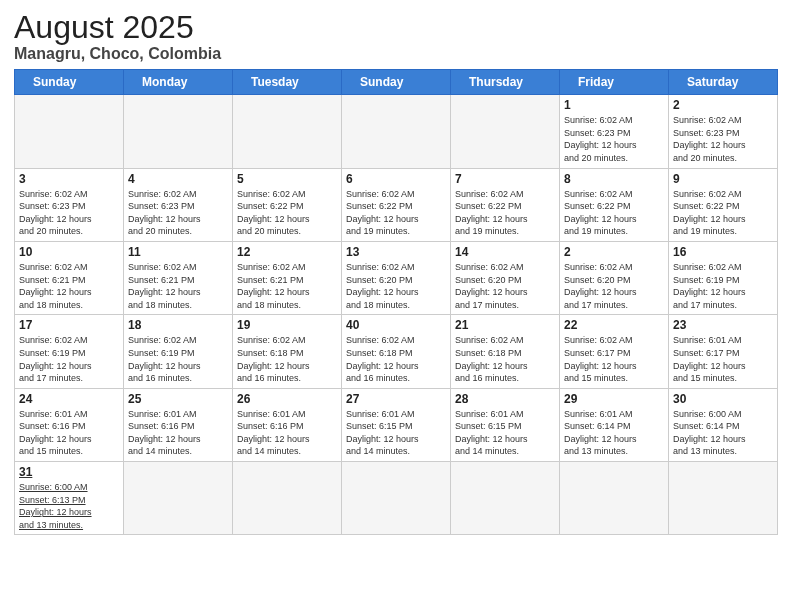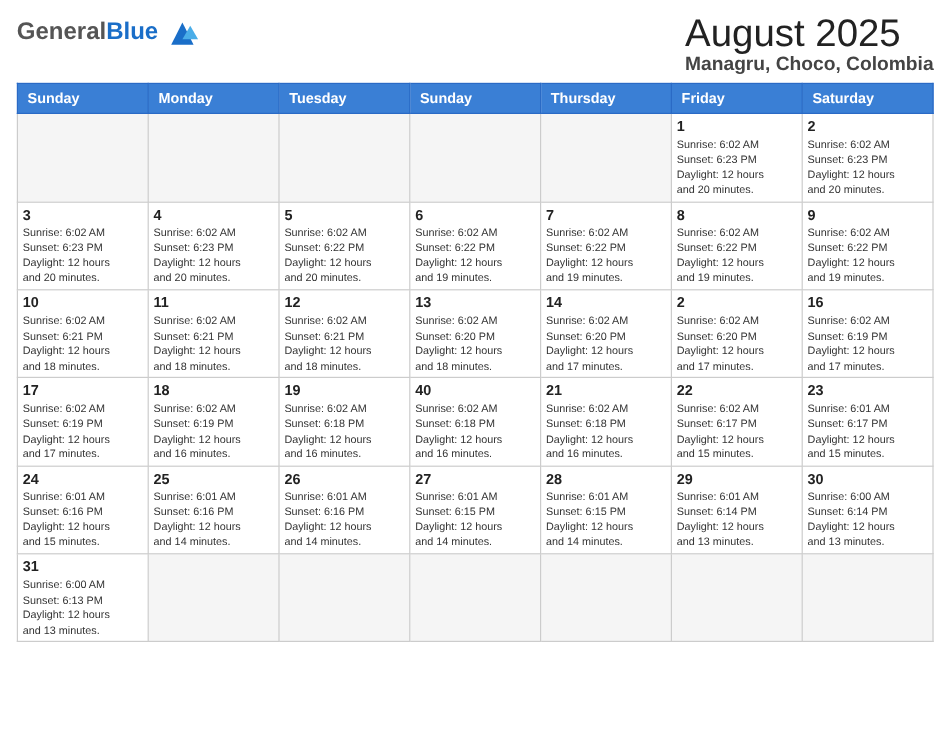--- a/index.html
+++ b/index.html
@@ -49,21 +49,21 @@
     .calendar {
       width: 100%;
       border-collapse: collapse;
       border: 1px solid #ccc;
     }
     .calendar th {
       background: #3a7fd5;
       color: #fff;
       font-size: 12px;
       font-weight: bold;
-      padding: 5px 8px;
+      padding: 5px 18px;
       text-align: left;
       border: 1px solid #2a6ac5;
     }
     .calendar td {
       vertical-align: top;
       border: 1px solid #ccc;
       padding: 3px 4px;
       font-size: 9.5px;
       color: #333;
       width: calc(100% / 7);
@@ -80,36 +80,28 @@
       display: block;
       margin-bottom: 2px;
     }
     .day-info {
       font-size: 9px;
       color: #333;
       line-height: 1.4;
     }
     .last-row td {
       height: 60px;
+      text-decoration: underline;
     }
   </style>
 </head>
 <body>
 
 <div class="page">
   <div class="header">
-    <div class="logo">
-      <div>
-        <span style="font-size:20px; font-weight:bold; color:#555;">General</span><span style="font-size:20px; font-weight:bold; color:#1a6ec8;">Blue</span>
-        <svg class="logo-icon" viewBox="0 0 30 30" xmlns="http://www.w3.org/2000/svg" style="display:inline-block; vertical-align:middle; margin-left:2px;">
-          <polygon points="5,25 15,5 25,25" fill="#1a6ec8"></polygon>
-          <polygon points="15,20 22,8 29,20" fill="#4aade8"></polygon>
-        </svg>
-      </div>
-    </div>
     <div class="title-block">
       <h1>August 2025</h1>
       <h2>Managru, Choco, Colombia</h2>
     </div>
   </div>
 
   <table class="calendar">
     <thead>
       <tr>
       <th>Sunday</th>

